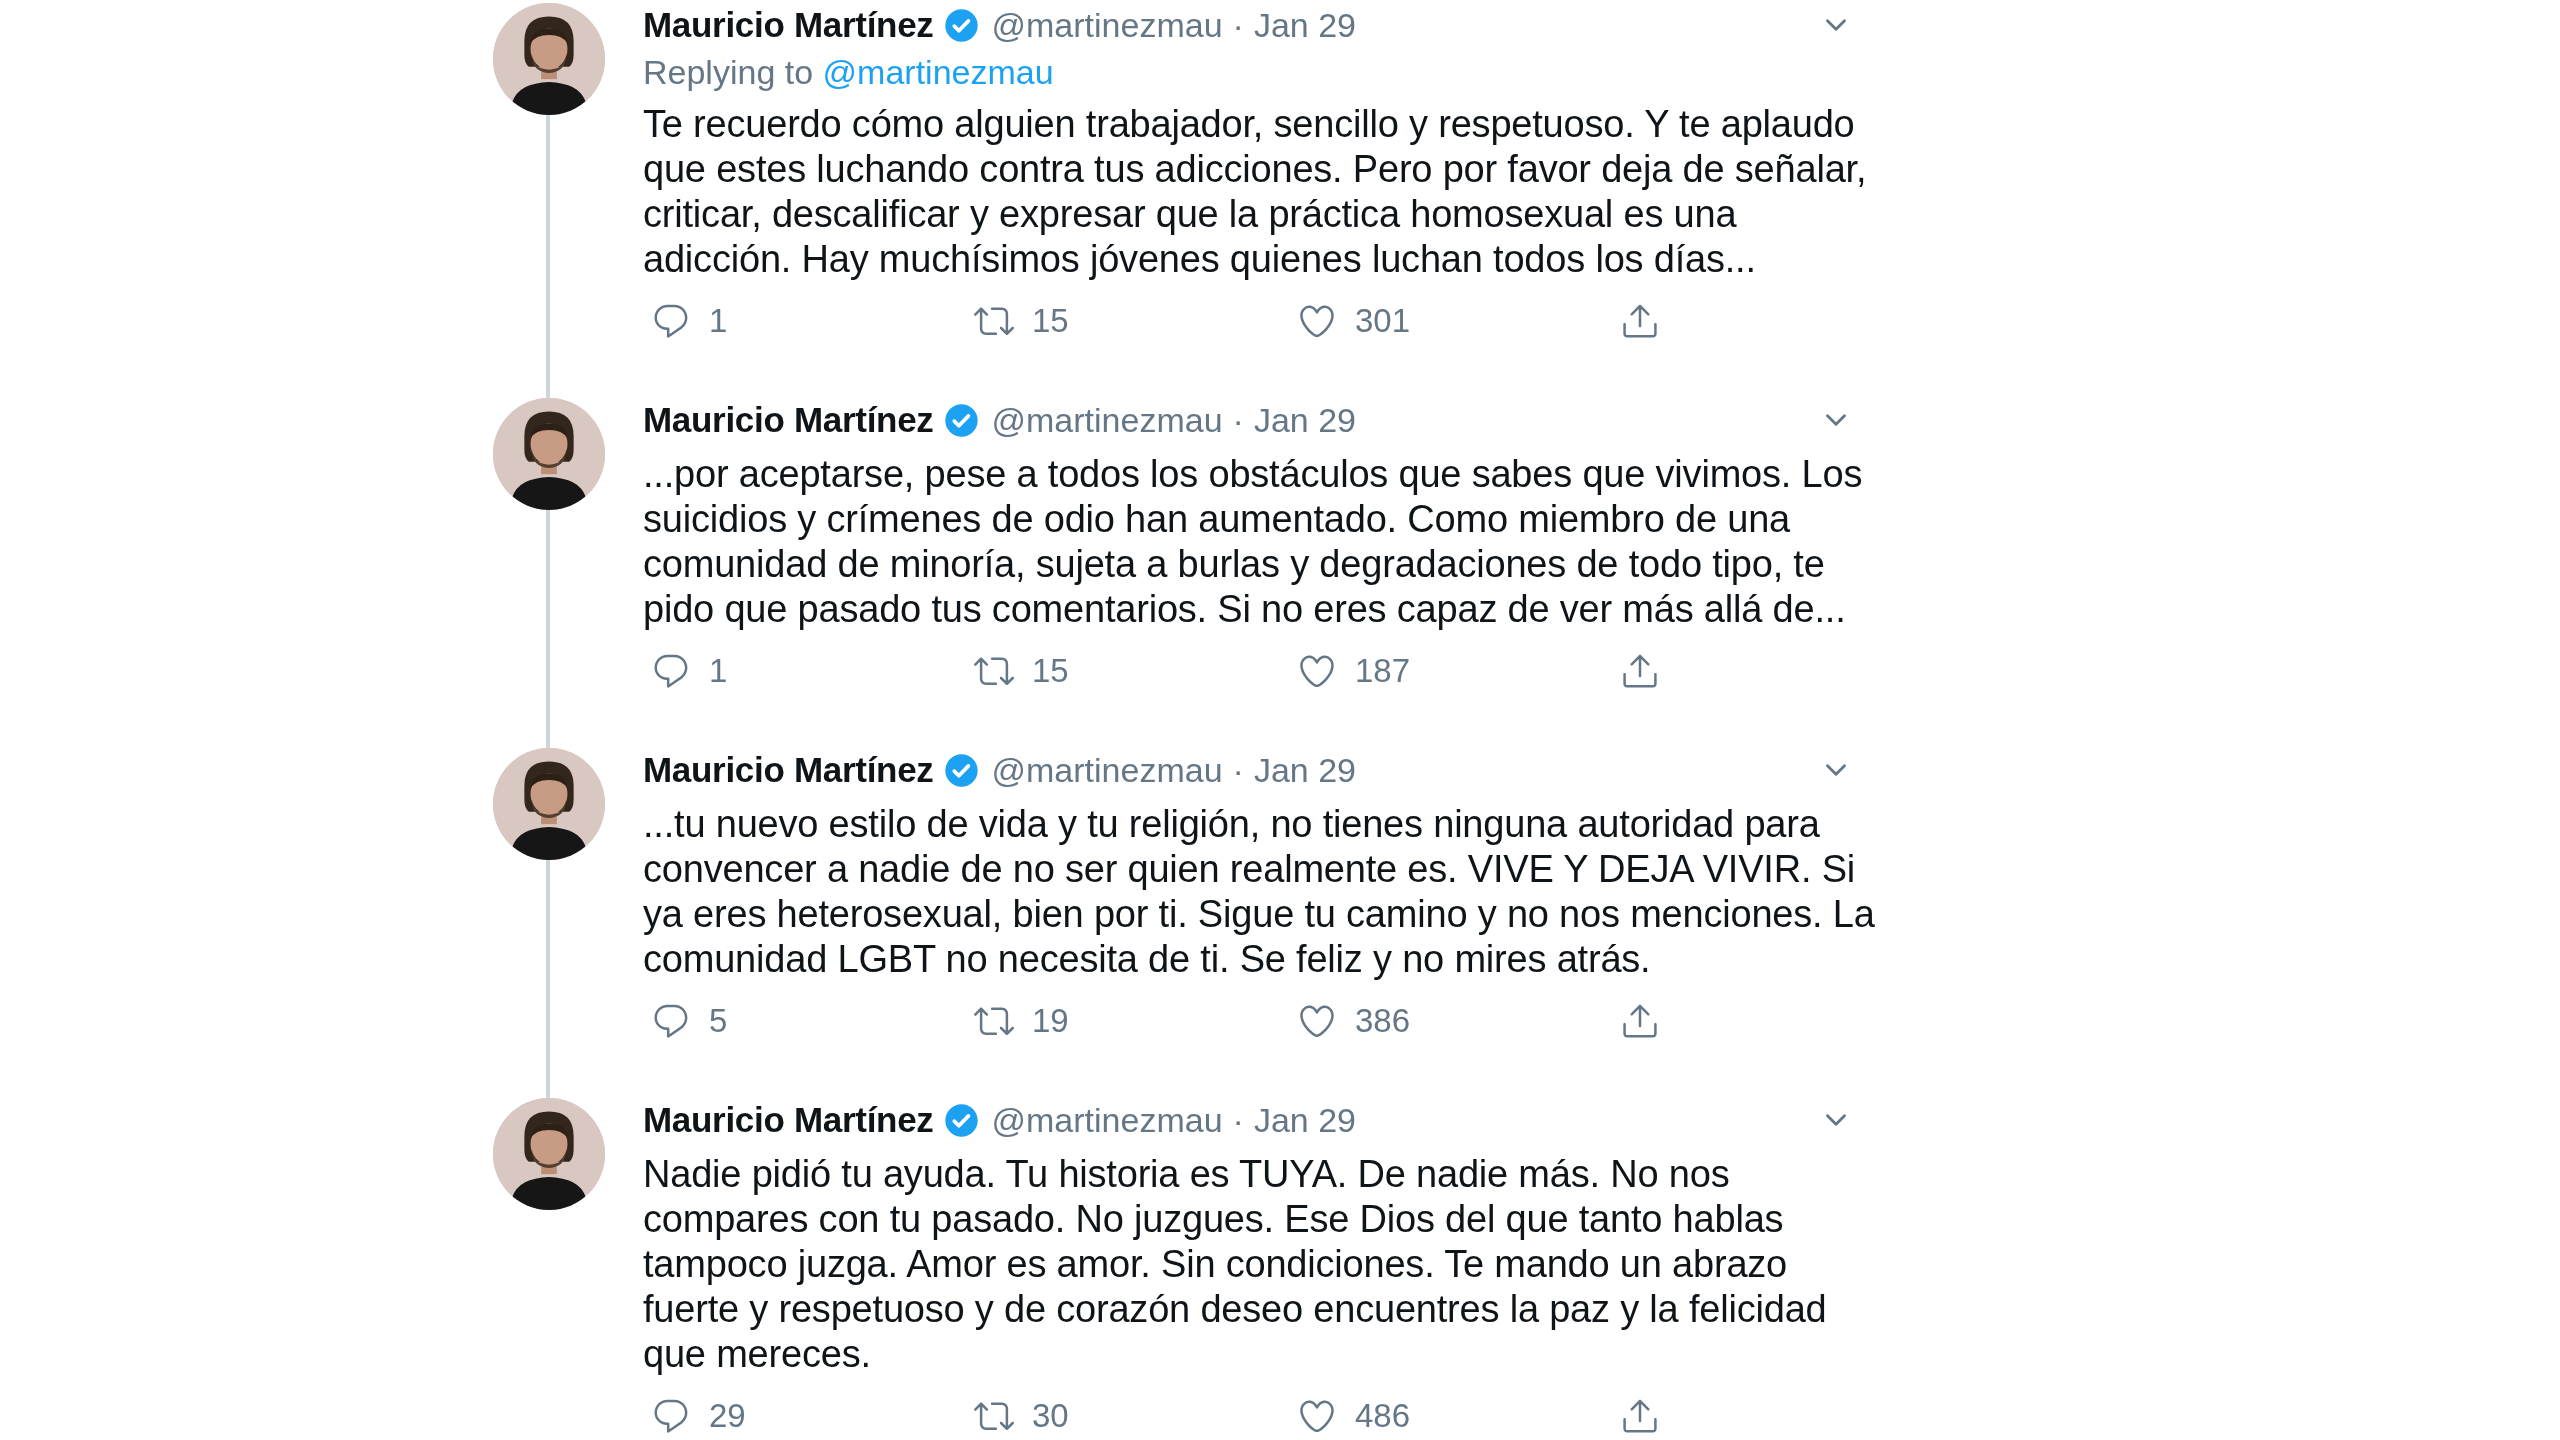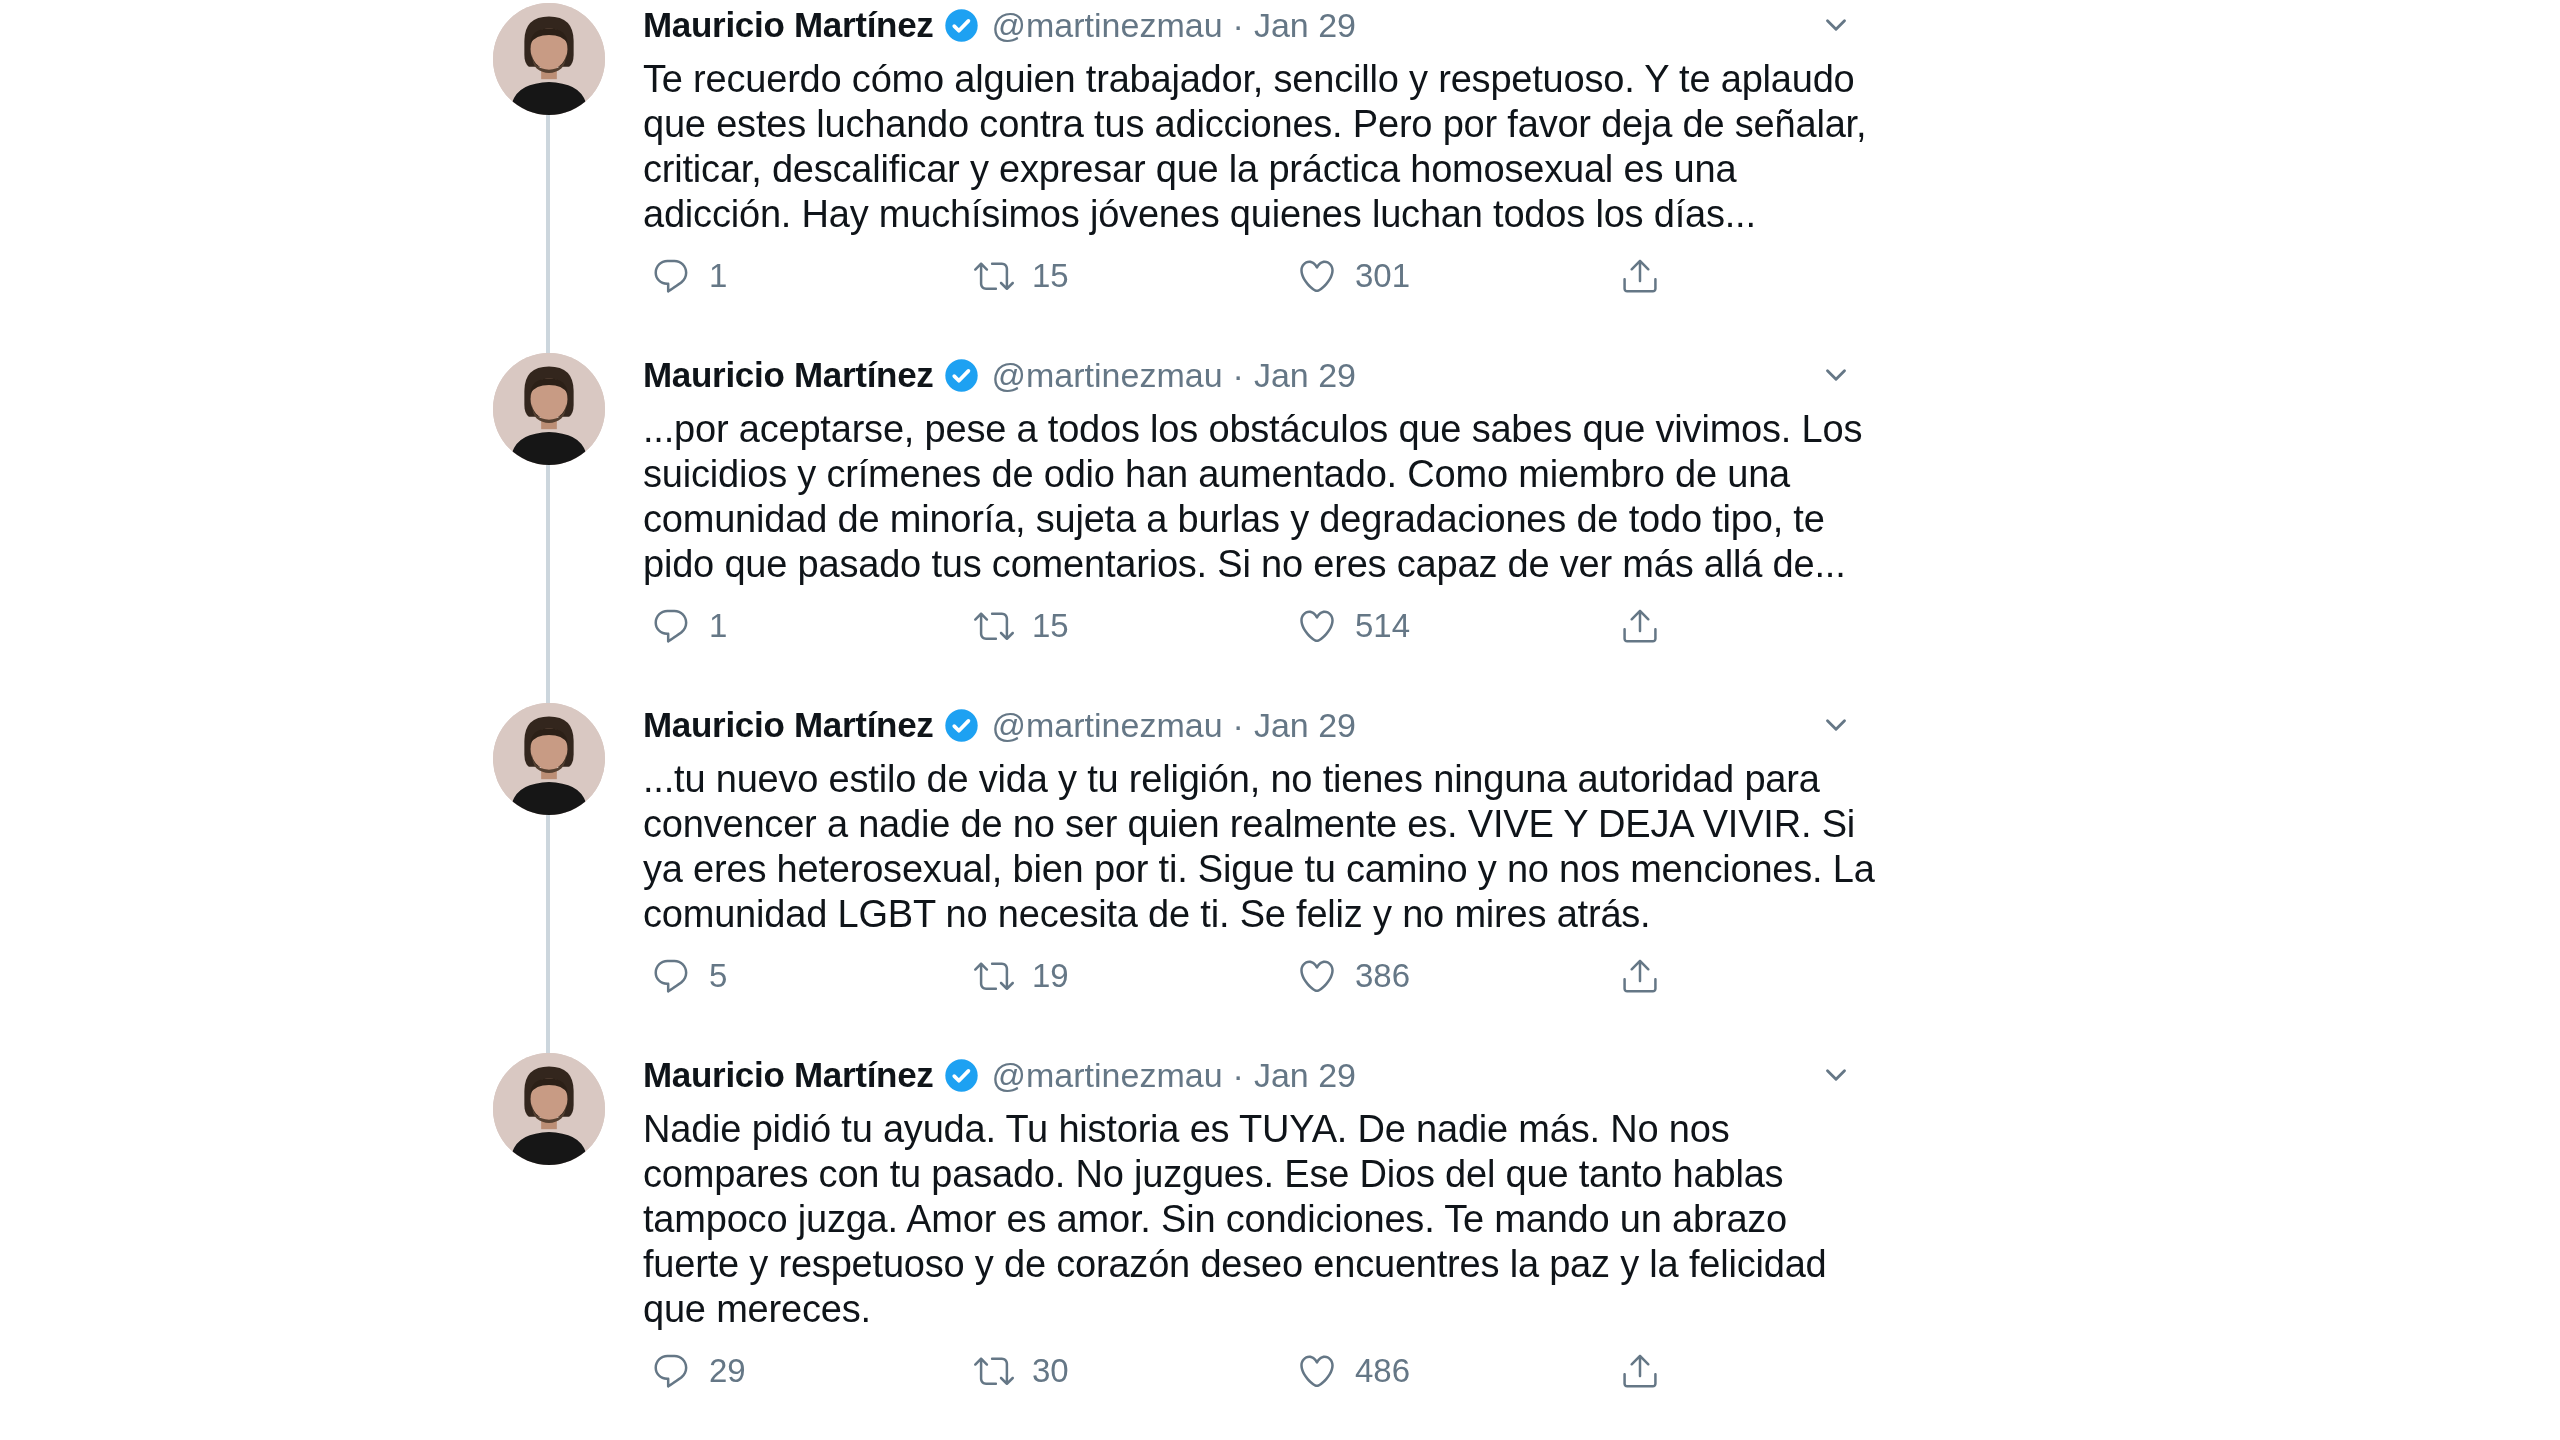--- a/index.html
+++ b/index.html
@@ -65,20 +65,24 @@
             <span>@martinezmau</span>
             <span>·</span>
             <span>Jan 29</span>
           </span>
           <span class="chevron">
             <svg viewBox="0 0 24 24" width="34" height="34" fill="none" stroke="#657786" stroke-width="2" stroke-linecap="round" stroke-linejoin="round">
                 <path d="M6 9l6 6 6-6"></path>
               </svg>
           </span>
         </div>
+        <div class="replying">
+          <span>Replying to</span>
+          <span class="mention">@martinezmau</span>
+        </div>
         <div class="body">Te recuerdo cómo alguien trabajador, sencillo y respetuoso. Y te aplaudo
 que estes luchando contra tus adicciones. Pero por favor deja de señalar,
 criticar, descalificar y expresar que la práctica homosexual es una
 adicción. Hay muchísimos jóvenes quienes luchan todos los días...</div>
         <div class="actions">
           <div class="action">
             <svg viewBox="0 0 24 24" width="40" height="40" fill="#657786">
                 <path d="M14.046 2.242l-4.148-.01h-.002c-4.374 0-7.8 3.427-7.8 7.802 0 4.098 3.186 7.206 7.465 7.37v3.828c0 .108.044.286.12.403.142.225.384.347.632.347.138 0 .277-.038.402-.118.264-.168 6.473-4.14 8.088-5.506 1.902-1.61 3.04-3.97 3.043-6.312v-.017c-.006-4.367-3.43-7.787-7.8-7.788zm3.787 12.972c-1.134.96-4.862 3.405-6.772 4.643V16.67c0-.414-.335-.75-.75-.75h-.396c-3.66 0-6.318-2.476-6.318-5.886 0-3.534 2.768-6.302 6.3-6.302l4.147.01h.002c3.532 0 6.3 2.766 6.302 6.296-.003 1.91-.942 3.844-2.514 5.176z"></path>
               </svg>
             <span class="count">1</span>
@@ -153,21 +157,21 @@
           <div class="action">
             <svg viewBox="0 0 24 24" width="40" height="40" fill="#657786">
                 <path d="M23.77 15.67c-.292-.293-.767-.293-1.06 0l-2.22 2.22V7.65c0-2.068-1.683-3.75-3.75-3.75h-5.85c-.414 0-.75.336-.75.75s.336.75.75.75h5.85c1.24 0 2.25 1.01 2.25 2.25v10.24l-2.22-2.22c-.293-.293-.768-.293-1.06 0s-.294.768 0 1.06l3.5 3.5c.145.147.337.22.53.22s.383-.072.53-.22l3.5-3.5c.294-.292.294-.767 0-1.06zm-10.66 3.28H7.26c-1.24 0-2.25-1.01-2.25-2.25V6.46l2.22 2.22c.148.147.34.22.532.22s.384-.073.53-.22c.293-.293.293-.768 0-1.06l-3.5-3.5c-.293-.294-.768-.294-1.06 0l-3.5 3.5c-.294.292-.294.767 0 1.06s.767.293 1.06 0l2.22-2.22v10.24c0 2.068 1.683 3.75 3.75 3.75h5.85c.414 0 .75-.336.75-.75s-.337-.75-.75-.75z"></path>
               </svg>
             <span class="count">15</span>
           </div>
           <div class="action">
             <svg viewBox="0 0 24 24" width="40" height="40" fill="#657786">
                 <path d="M12 21.638h-.014C9.403 21.59 1.95 14.856 1.95 8.478c0-3.064 2.525-5.754 5.403-5.754 2.29 0 3.83 1.58 4.646 2.73.814-1.148 2.354-2.73 4.645-2.73 2.88 0 5.404 2.69 5.404 5.755 0 6.376-7.454 13.11-10.037 13.157H12zM7.354 4.225c-2.08 0-3.903 1.988-3.903 4.255 0 5.74 7.034 11.596 8.55 11.658 1.518-.062 8.55-5.917 8.55-11.658 0-2.267-1.823-4.255-3.903-4.255-2.528 0-3.94 2.936-3.952 2.965-.23.562-1.156.562-1.387 0-.014-.03-1.425-2.965-3.954-2.965z"></path>
               </svg>
-            <span class="count">514</span>
+            <span class="count">187</span>
           </div>
           <div class="action share">
             <svg viewBox="0 0 24 24" width="40" height="40" fill="#657786">
                 <path d="M17.53 7.47l-5-5c-.293-.293-.768-.293-1.06 0l-5 5c-.294.293-.294.768 0 1.06s.767.294 1.06 0l3.72-3.72V15c0 .414.336.75.75.75s.75-.336.75-.75V4.81l3.72 3.72c.146.147.338.22.53.22s.384-.072.53-.22c.293-.293.293-.767 0-1.06z"></path>
                 <path d="M19.708 21.944H4.292C3.028 21.944 2 20.916 2 19.652V14c0-.414.336-.75.75-.75s.75.336.75.75v5.652c0 .437.355.792.792.792h15.416c.437 0 .792-.355.792-.792V14c0-.414.336-.75.75-.75s.75.336.75.75v5.652c0 1.264-1.028 2.292-2.292 2.292z"></path>
               </svg>
           </div>
         </div>
       </div>
     </article>

